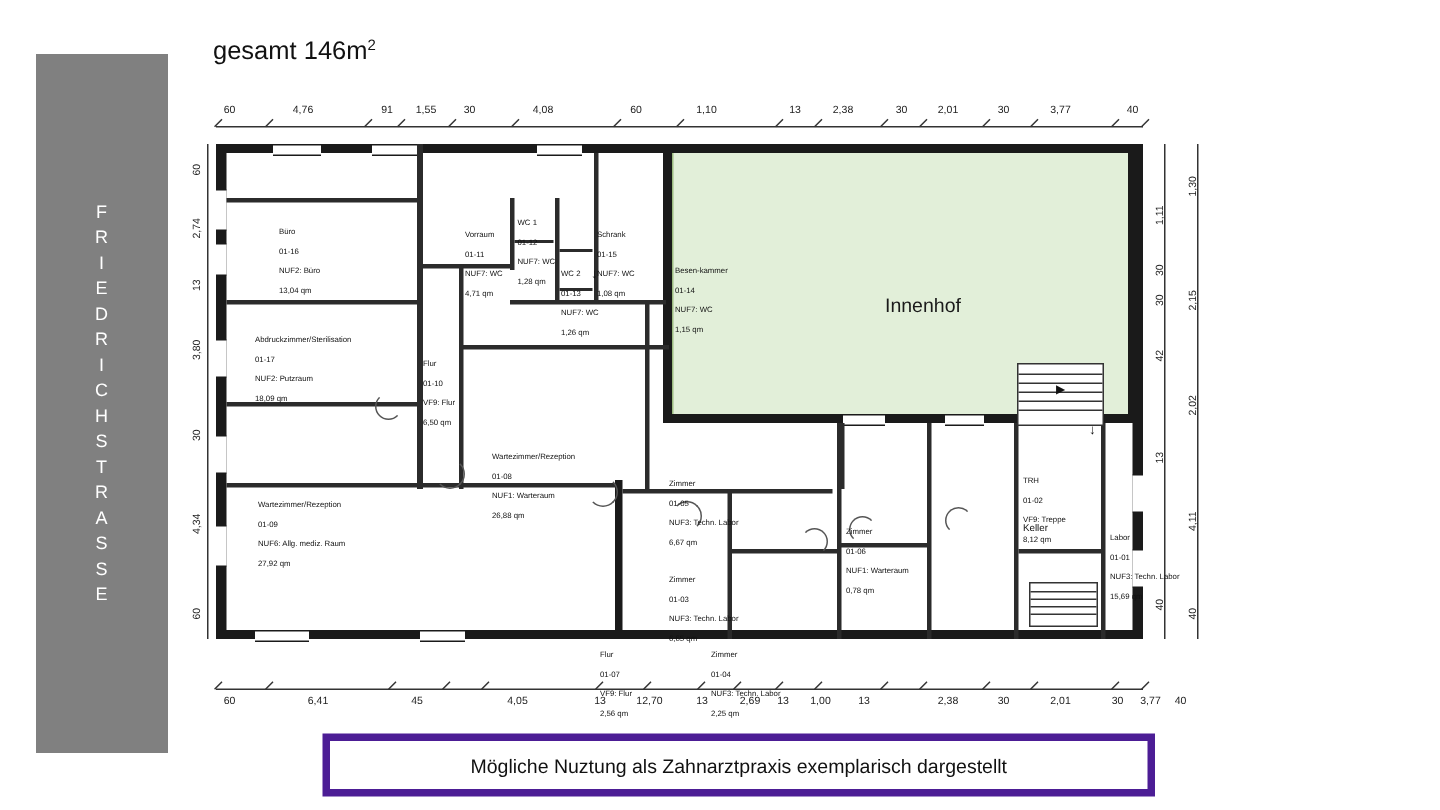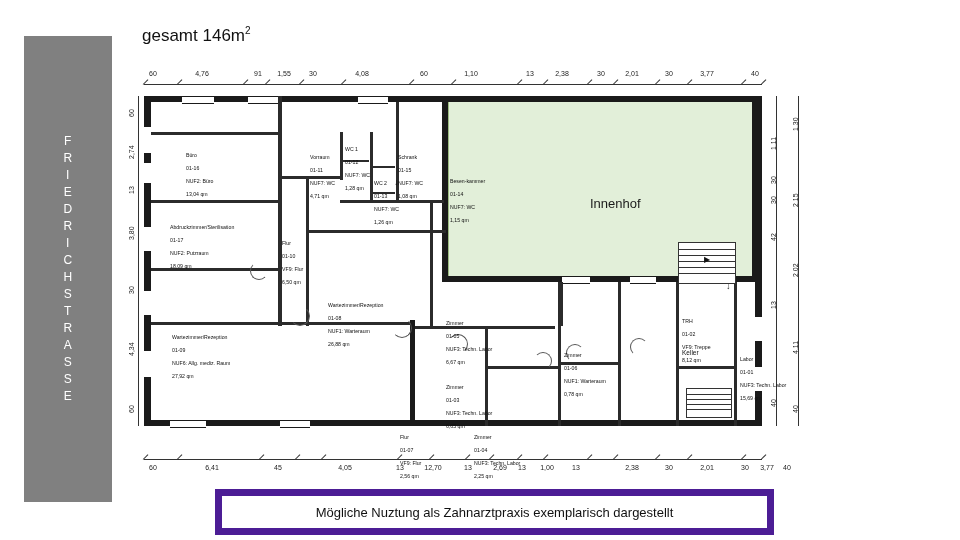--- a/index.html
+++ b/index.html
@@ -49,21 +49,21 @@
   }
   #title sup { font-size: 10px; vertical-align: super; }
 
   
   #caption-box {
     position: absolute;
     left: 215px;
     top: 489px;
     width: 545px;
     height: 32px;
-    border: 7px solid #4c1d95;
+    border: 5px solid #4c1d95;
     background: #ffffff;
     display: flex;
     align-items: center;
     justify-content: center;
     font-size: 13px;
     color: #111111;
   }
 
   
   #plan {

